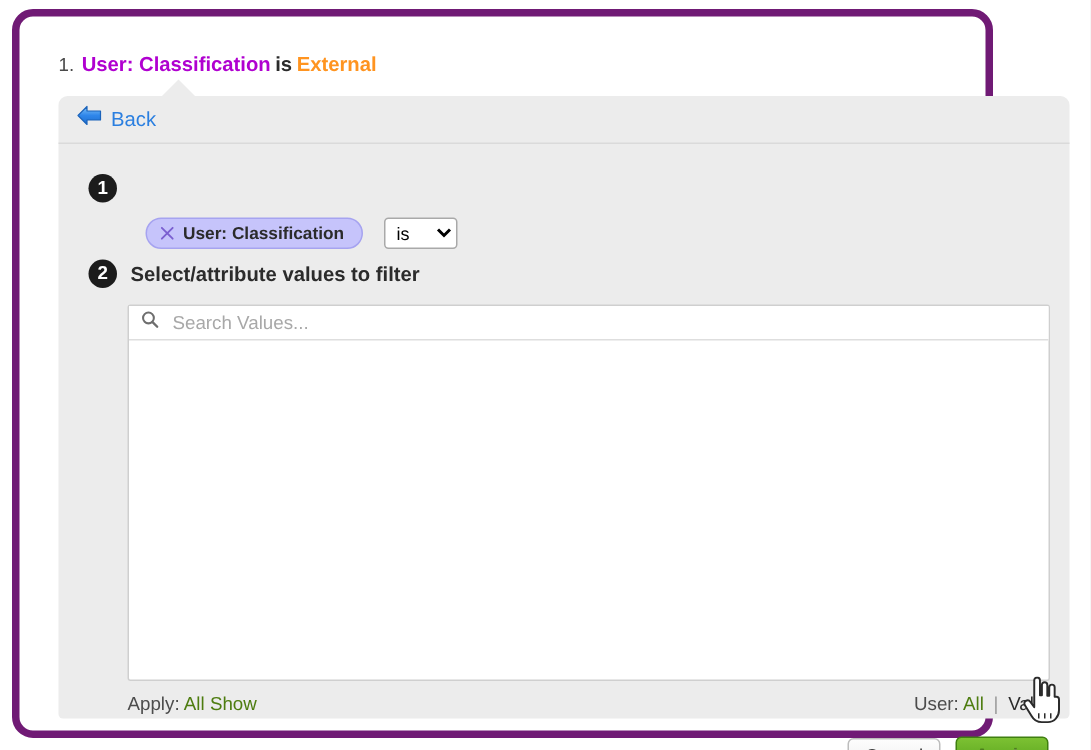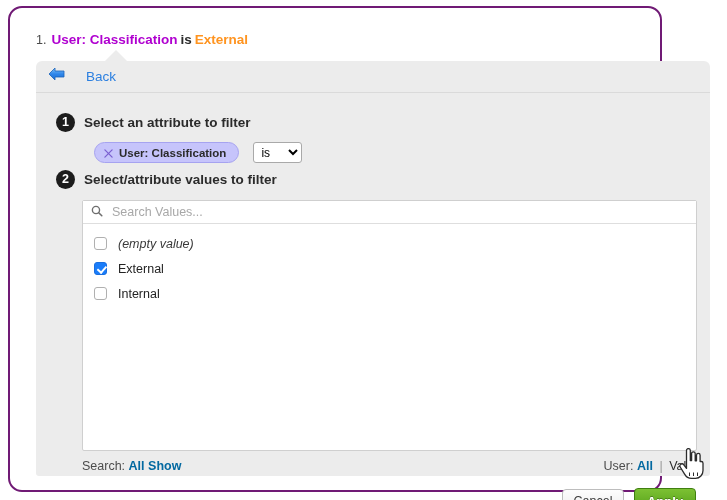--- a/index.html
+++ b/index.html
@@ -15,21 +15,21 @@
   }
 
   
   #outer-card {
     position: absolute;
     left: 8px;
     top: 6px;
     width: 654px;
     height: 486px;
     background: #ffffff;
-    border: 2px solid #701a75;
+    border: 5px solid #701a75;
     border-radius: 14px;
     box-sizing: border-box;
   }
 
   
   #filter-summary {
     position: absolute;
     left: 26px;
     top: 22px;
     font-size: 13.5px;
@@ -87,21 +87,21 @@
     height: 32px;
     border-bottom: 1px solid #dadada;
     box-sizing: border-box;
   }
   #back-link {
     position: absolute;
     left: 12px;
     top: 6px;
     display: flex;
     align-items: center;
-    gap: 21px;
+    gap: 6px;
     cursor: pointer;
   }
   #back-label {
     color: #2b7fe0;
     font-size: 13.5px;
   }
 
   
   .step-row {
     position: absolute;
@@ -256,21 +256,21 @@
     color: #4c4c4c;
   }
   #show-row {
     position: absolute;
     right: 14px;
     top: 398px;
     font-size: 12.5px;
     color: #4c4c4c;
     white-space: nowrap;
   }
-  .blue-link { color: #0369a1; cursor: pointer; font-weight: bold; }
+  .blue-link { color: #4d7c0f; cursor: pointer; }
   .sep { color: #9a9a9a; margin: 0 3px; }
   .dark-link { color: #2b2b2b; cursor: pointer; }
 
   
   #action-row {
     position: absolute;
     right: 14px;
     top: 427px;
     display: flex;
     align-items: center;
@@ -334,21 +334,20 @@
             </defs>
             <path d="M7 1 L7 4 L16 4 L16 10 L7 10 L7 13 L1 7 Z" fill="url(#bgrad)" stroke="#1b63ba" stroke-width="0.8" stroke-linejoin="round"></path>
           </svg>
         </span>
         <span id="back-label">Back</span>
       </div>
     </div>
 
     <div id="step1-row" class="step-row">
       <div class="step-badge">1</div>
-      <div class="step-title">Select an attribute to filter</div>
     </div>
 
     <div id="attribute-row">
       <div id="attribute-pill">
         <span>
           <svg width="9" height="9" viewBox="0 0 10 10">
             <line x1="1" y1="1" x2="9" y2="9" stroke="#7a5fd0" stroke-width="1.4" stroke-linecap="round"></line>
             <line x1="9" y1="1" x2="1" y2="9" stroke="#7a5fd0" stroke-width="1.4" stroke-linecap="round"></line>
           </svg>
         </span>
@@ -368,38 +367,24 @@
       <div id="search-row">
         <span>
           <svg width="12" height="12" viewBox="0 0 14 14">
             <circle cx="5.8" cy="5.8" r="4.2" fill="none" stroke="#6e6e6e" stroke-width="1.6"></circle>
             <line x1="9" y1="9" x2="12.6" y2="12.6" stroke="#6e6e6e" stroke-width="1.8" stroke-linecap="round"></line>
           </svg>
         </span>
         <input id="search-input" type="text" placeholder="Search Values..." style="">
       </div>
 
-      <div id="values-list">
-        <div class="value-row">
-          <span class="cbox"></span>
-          <span class="value-label italic">(empty value)</span>
-        </div>
-        <div class="value-row">
-          <span class="cbox checked"></span>
-          <span class="value-label">External</span>
-        </div>
-        <div class="value-row">
-          <span class="cbox"></span>
-          <span class="value-label">Internal</span>
-        </div>
-      </div>
     </div>
 
     <div id="select-row">
-      <span>Search:</span>
+      <span>Apply:</span>
       <span class="blue-link">All</span>
       <span class="blue-link">Show</span>
     </div>
 
     <div id="show-row">
       <span>User:</span>
       <span class="blue-link">All</span>
       <span class="sep">|</span>
       <span class="dark-link">Valid</span>
     </div>

